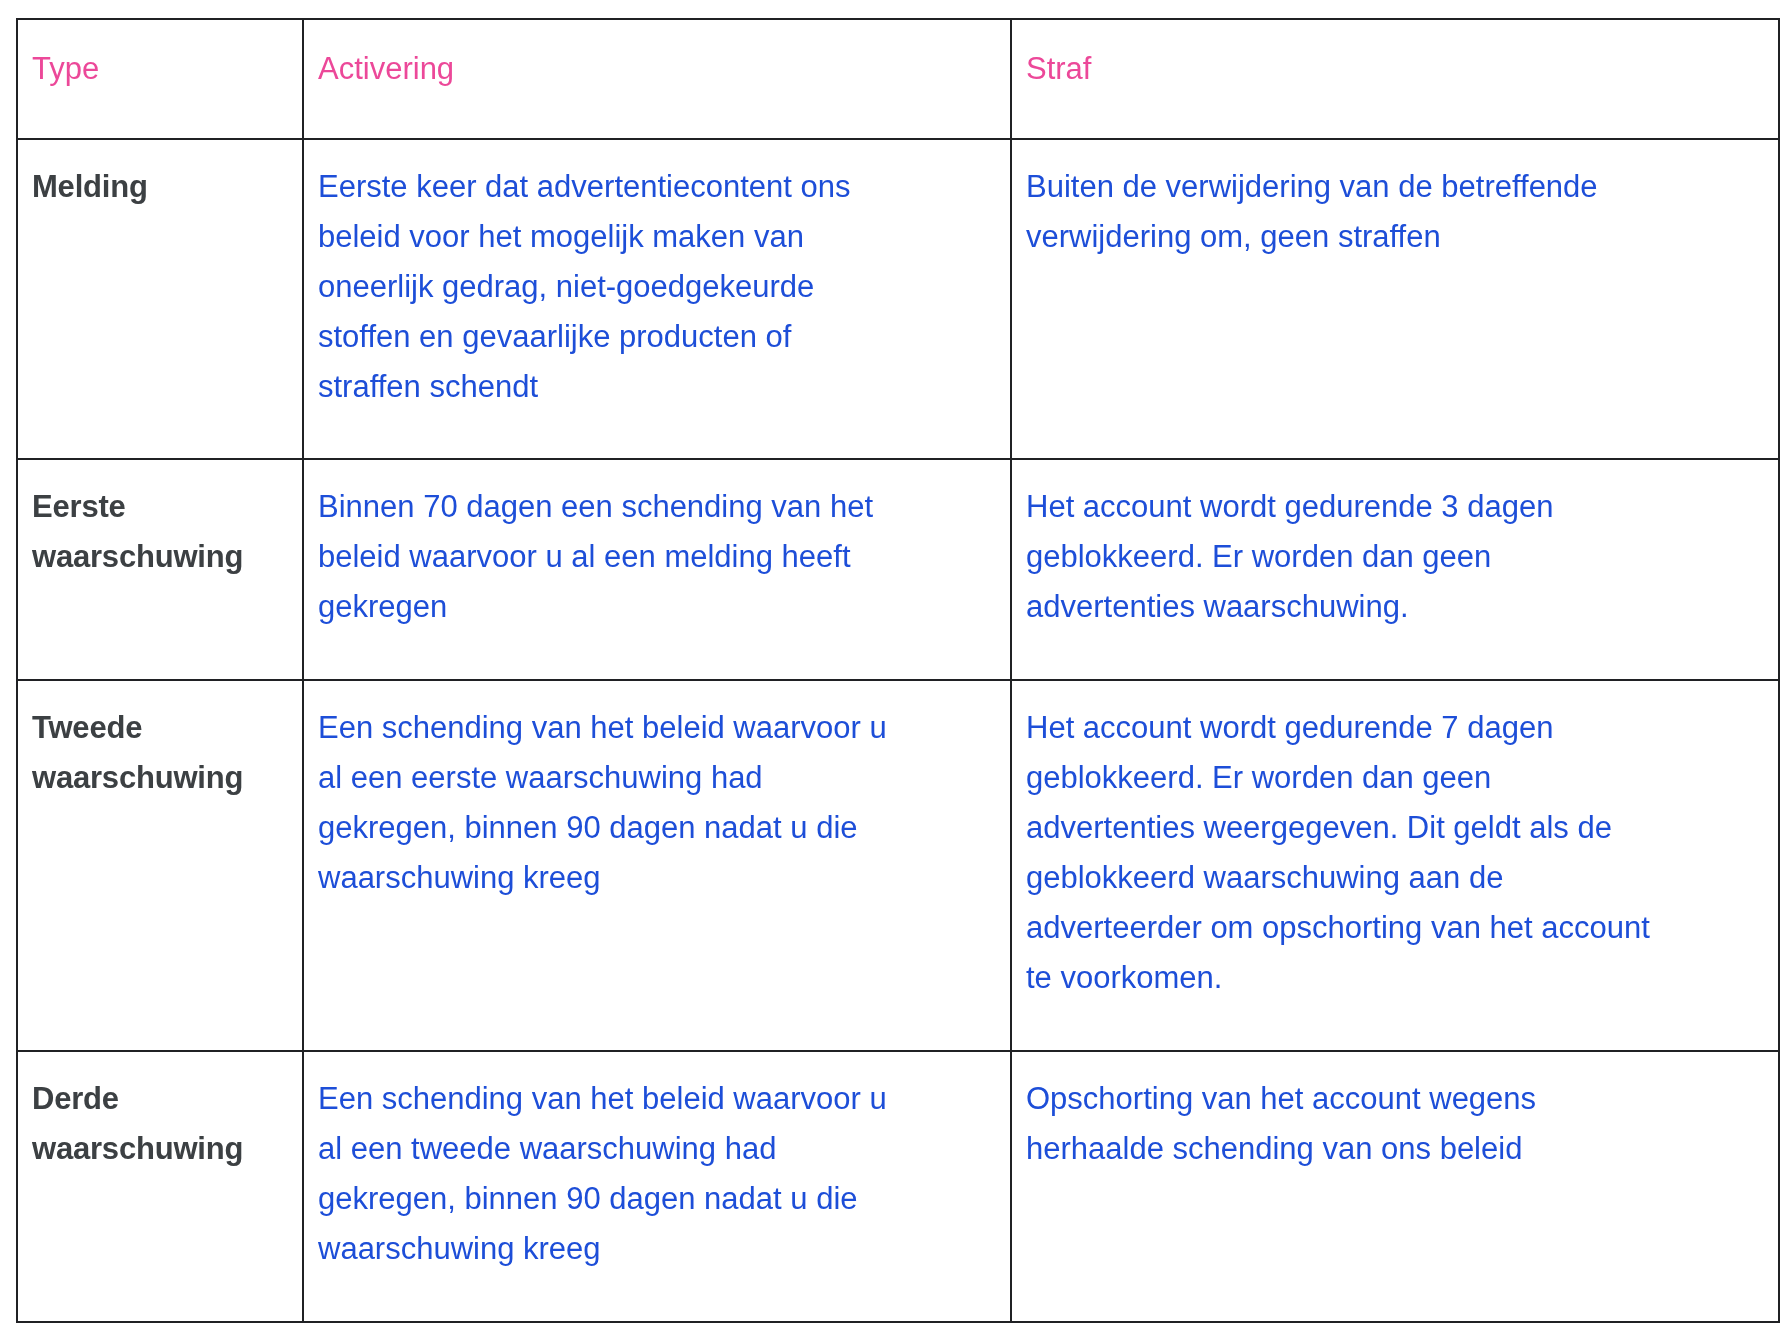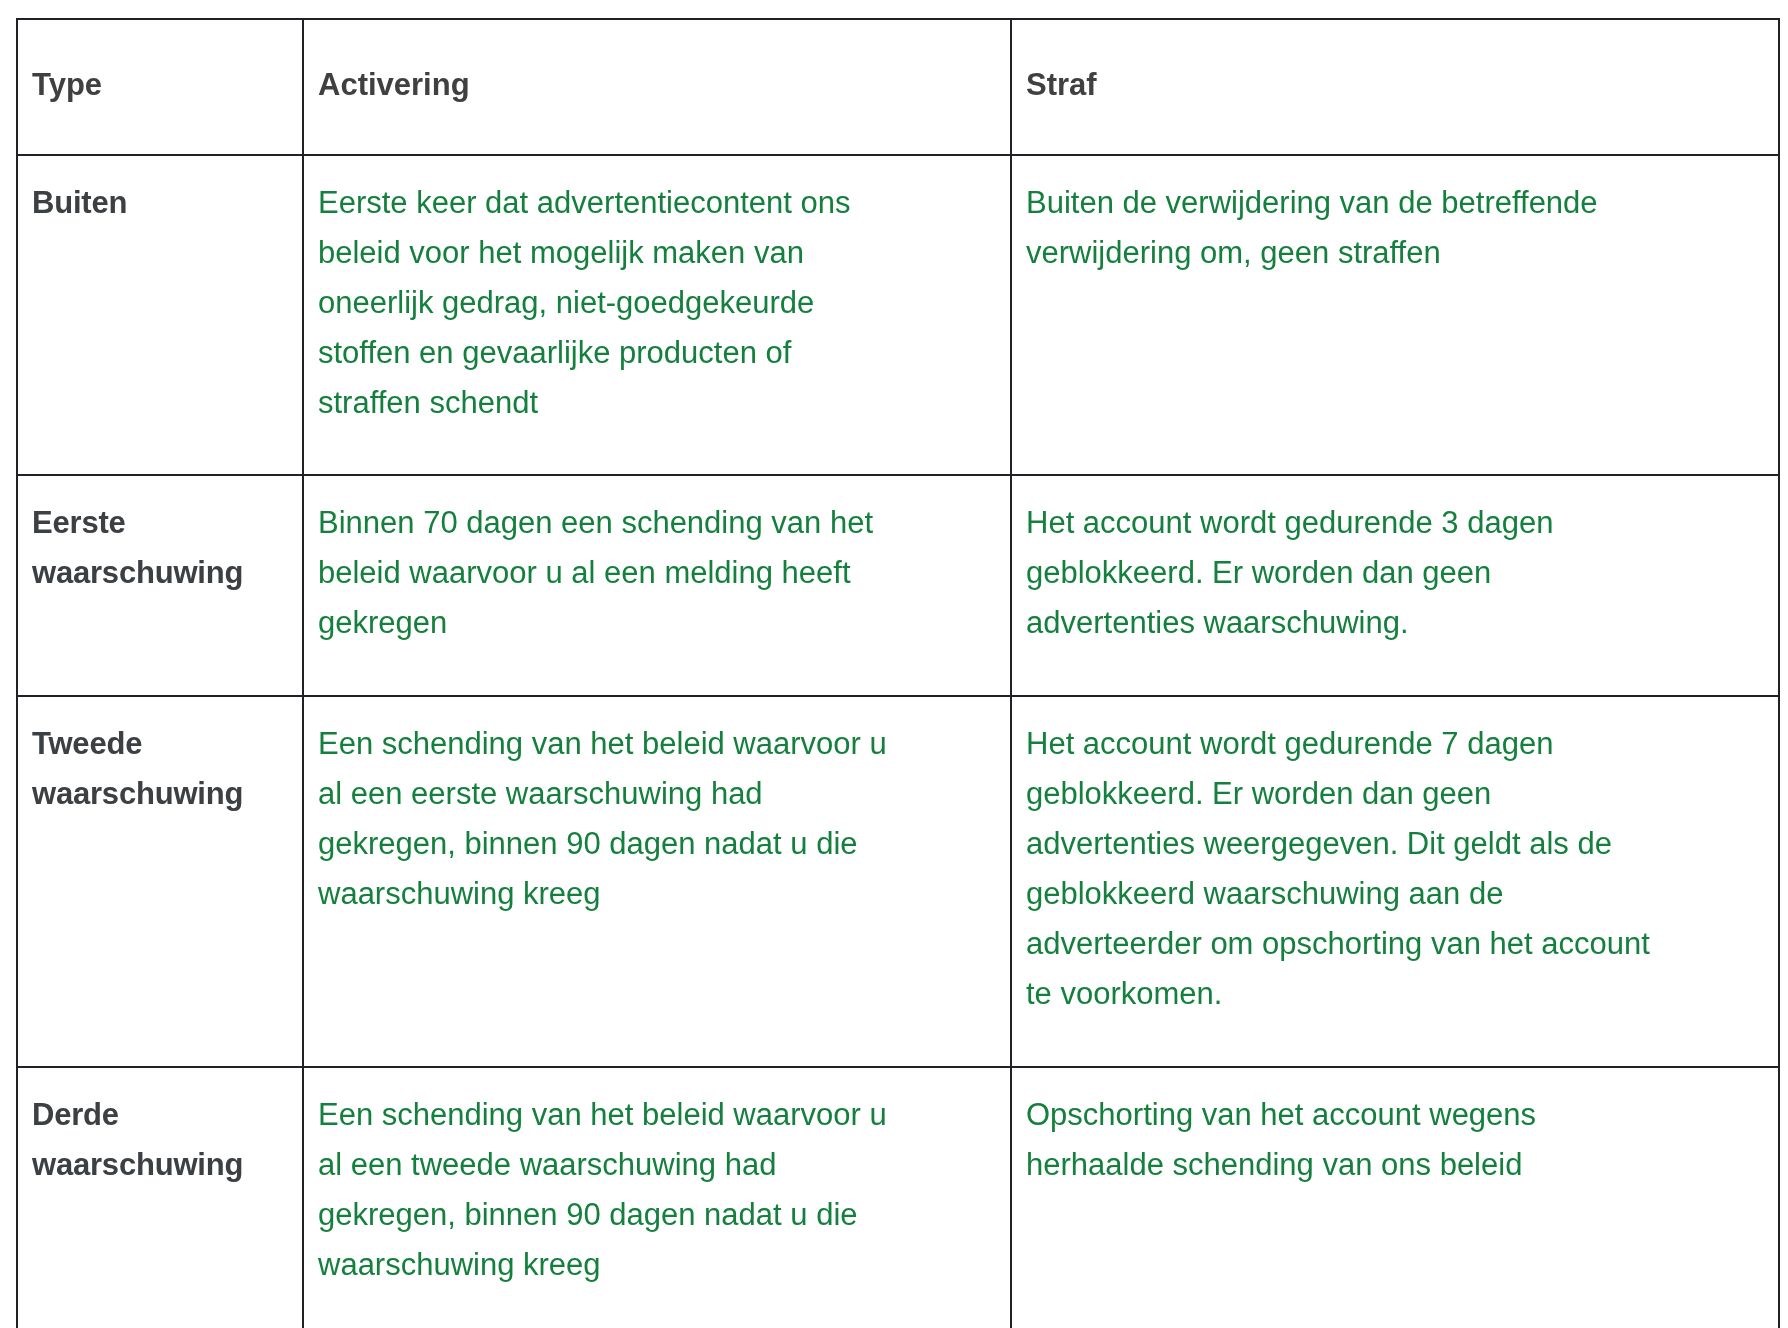--- a/index.html
+++ b/index.html
@@ -23,28 +23,28 @@
       table-layout: fixed;
     }
     .policy-table th,
     .policy-table td {
       border: 2.5px solid #202124;
       vertical-align: top;
       text-align: left;
       padding: 22px 14px 0 14px;
       font-size: 31px;
       line-height: 50px;
-      color: #15803d;
+      color: #1d4ed8;
       font-weight: 400;
     }
     .policy-table th {
-      color: #404040;
-      font-weight: 700;
+      color: #ec4899;
+      font-weight: 400;
       height: 94px;
-      padding-top: 40px;
+      padding-top: 24px;
     }
     .policy-table td.type-cell {
       font-weight: 700;
       color: #3c4043;
       letter-spacing: -0.2px;
     }
     .col-type { width: 286px; }
     .col-act { width: 708px; }
     .col-pen { width: 768px; }
     .row-1 td { height: 296px; }
@@ -69,21 +69,21 @@
     <tr>
       <th>Type</th>
       <th>Activering</th>
       <th>Straf</th>
     </tr>
   </thead>
   <tbody>
 
     <tr class="row-1">
       <td class="type-cell">
-        <span class="line">Buiten</span>
+        <span class="line">Melding</span>
       </td>
       <td>
         <span class="line">Eerste keer dat advertentiecontent ons</span>
         <span class="line">beleid voor het mogelijk maken van</span>
         <span class="line">oneerlijk gedrag, niet-goedgekeurde</span>
         <span class="line">stoffen en gevaarlijke producten of</span>
         <span class="line">straffen schendt</span>
       </td>
       <td>
         <span class="line">Buiten de verwijdering van de betreffende</span>

